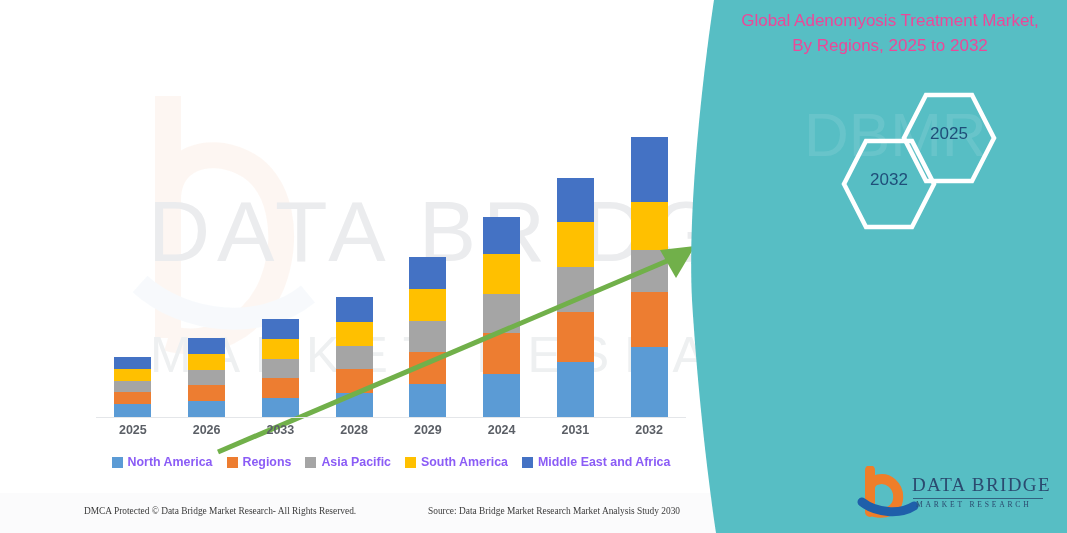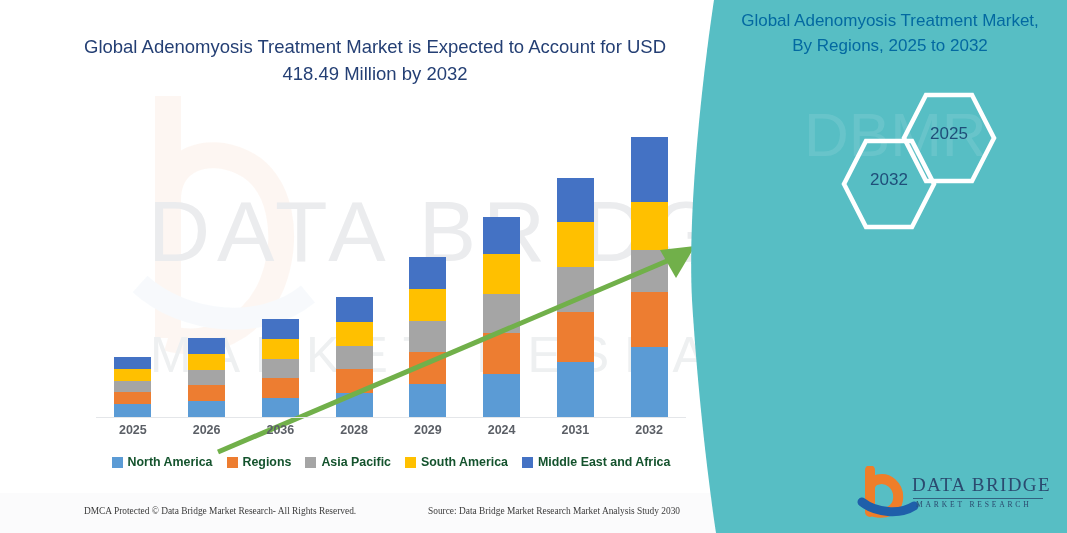--- a/index.html
+++ b/index.html
@@ -43,36 +43,36 @@
   .bar{width:37px;display:flex;flex-direction:column-reverse;}
   .seg{width:100%;}
 
   .axis-line{position:absolute;left:0;top:417px;width:590px;height:1px;background:#e4e6e9;}
   .xlabels{position:absolute;left:96px;top:423px;width:590px;display:flex;}
   .xlabels span{flex:1;text-align:center;font-size:12.5px;font-weight:bold;color:#5b5f66;}
 
   .legend{position:absolute;left:96px;top:455px;width:590px;display:flex;justify-content:center;gap:14px;}
   .lg{display:flex;align-items:center;gap:5px;}
   .lgsw{width:11px;height:11px;display:inline-block;}
-  .lgtx{font-size:12.4px;font-weight:bold;color:#14532d;white-space:nowrap;}
+  .lgtx{font-size:12.4px;font-weight:bold;color:#8b5cf6;white-space:nowrap;}
 
   
   .arrow{position:absolute;left:96px;top:110px;width:600px;height:307px;pointer-events:none;}
 
   
   .footer{position:absolute;left:0;top:506px;width:760px;height:22px;}
   .footer .f1{position:absolute;left:84px;top:0;font-family:Liberation Serif, serif;font-size:9.4px;color:#3b3b3b;white-space:nowrap;}
   .footer .f2{position:absolute;left:428px;top:0;font-family:"Liberation Serif", serif;font-size:9.4px;color:#3b3b3b;white-space:nowrap;}
 
   
   .right-pane{position:absolute;left:0;top:0;width:1067px;height:533px;pointer-events:none;}
   .right-content{position:absolute;left:712px;top:0;width:355px;height:533px;}
   .rp-title{
     position:absolute;left:18px;top:8px;width:320px;text-align:center;
-    color:#0369a1;font-size:17px;line-height:25px;font-weight:400;
+    color:#ec4899;font-size:17px;line-height:25px;font-weight:400;
   }
   .hexwrap{position:absolute;left:0;top:88px;width:355px;height:120px;}
   .hex{position:absolute;}
   .hexlabel{
     position:absolute;width:100%;text-align:center;
     color:#1f4e79;font-size:17px;font-weight:400;
   }
   .rp-brand{
     position:absolute;left:18px;top:240px;width:320px;text-align:center;
     color:#3f6f86;font-size:17.5px;line-height:27px;letter-spacing:.4px;
@@ -94,21 +94,20 @@
     <div class="bottom-band"></div>
 
     <svg class="wm-logo" viewBox="0 0 230 300">
       <path d="M46 8 L46 250 M46 112 C46 70 86 58 120 74 C160 92 168 150 150 196 C132 240 86 262 46 250" fill="none" stroke="#f4cdb4" stroke-width="26" stroke-linecap="butt"></path>
       <path d="M18 196 C62 236 140 244 186 206" fill="none" stroke="#cfe0ef" stroke-width="22"></path>
     </svg>
 
     <div class="wm-text">DATA BRIDGE</div>
     <div class="wm-text2">MARKET RESEARCH</div>
 
-    <div class="title">Global Adenomyosis Treatment Market is Expected to Account for USD 418.49 Million by 2032</div>
 
     <div class="chart">
       <div class="bars" id="bars">
           <div class="barslot">
             <div class="bar">
               <div class="seg" style="height: 13px; background: rgb(91, 155, 213);"></div>
               <div class="seg" style="height: 12px; background: rgb(237, 125, 49);"></div>
               <div class="seg" style="height: 11px; background: rgb(165, 165, 165);"></div>
               <div class="seg" style="height: 12px; background: rgb(255, 192, 0);"></div>
               <div class="seg" style="height: 12px; background: rgb(68, 114, 196);"></div>
@@ -181,21 +180,21 @@
       <svg class="arrow" viewBox="0 0 600 307">
         <line x1="26" y1="232" x2="482" y2="38" stroke="#71b04a" stroke-width="5"></line>
         <polygon points="503,26 468,30 484,58" fill="#71b04a"></polygon>
       </svg>
     </div>
 
     <div class="axis-line" style="left:96px;"></div>
     <div class="xlabels" id="xlabels">
         <span>2025</span>
         <span>2026</span>
-        <span>2036</span>
+        <span>2033</span>
         <span>2028</span>
         <span>2029</span>
         <span>2024</span>
         <span>2031</span>
         <span>2032</span>
       </div>
     <div class="legend" id="legend">
         <div class="lg">
           <span class="lgsw" style="background: rgb(91, 155, 213);"></span>
           <span class="lgtx">North America</span>

